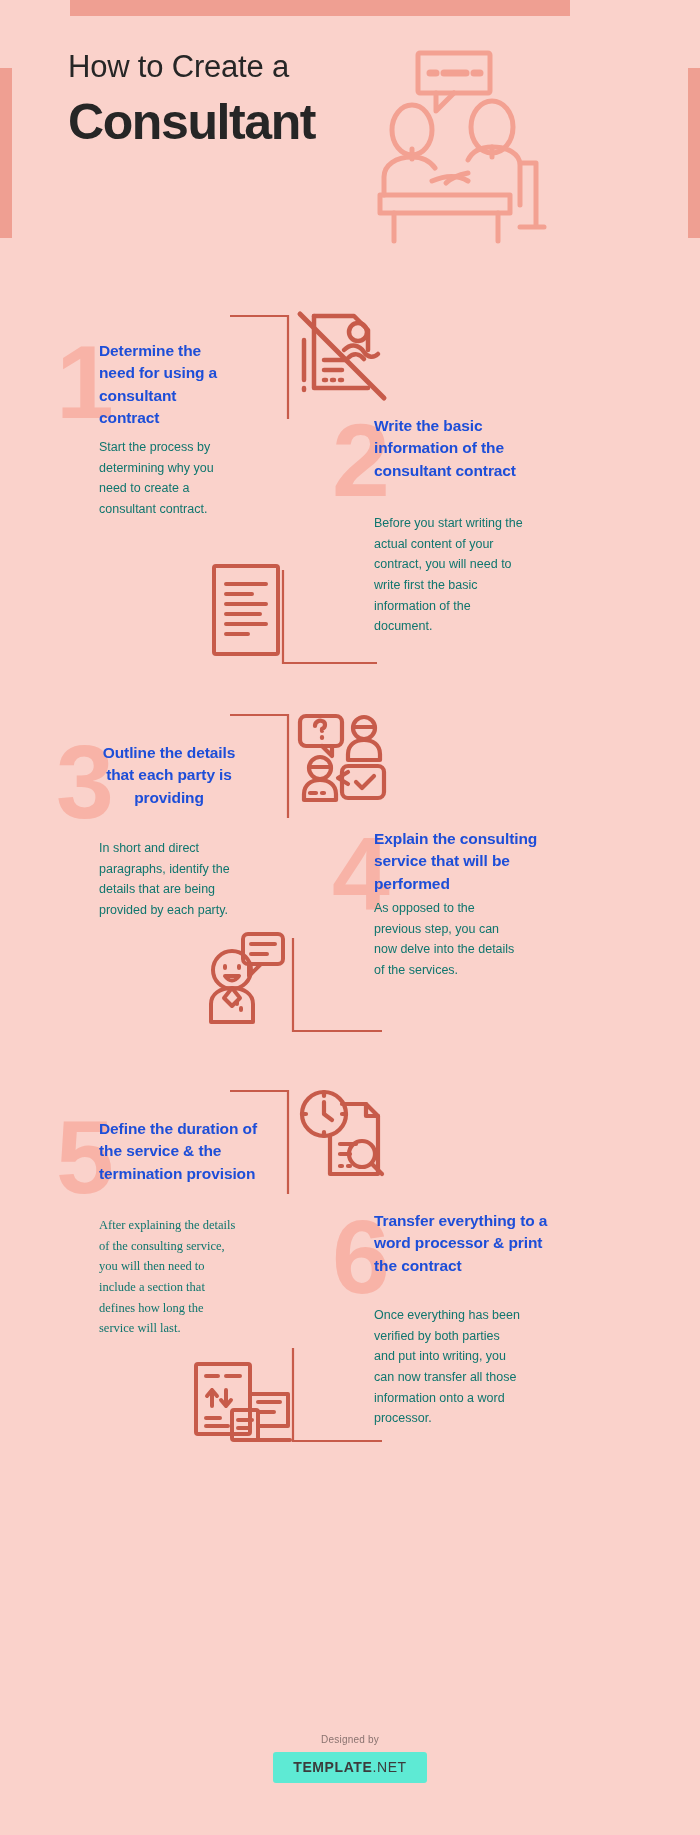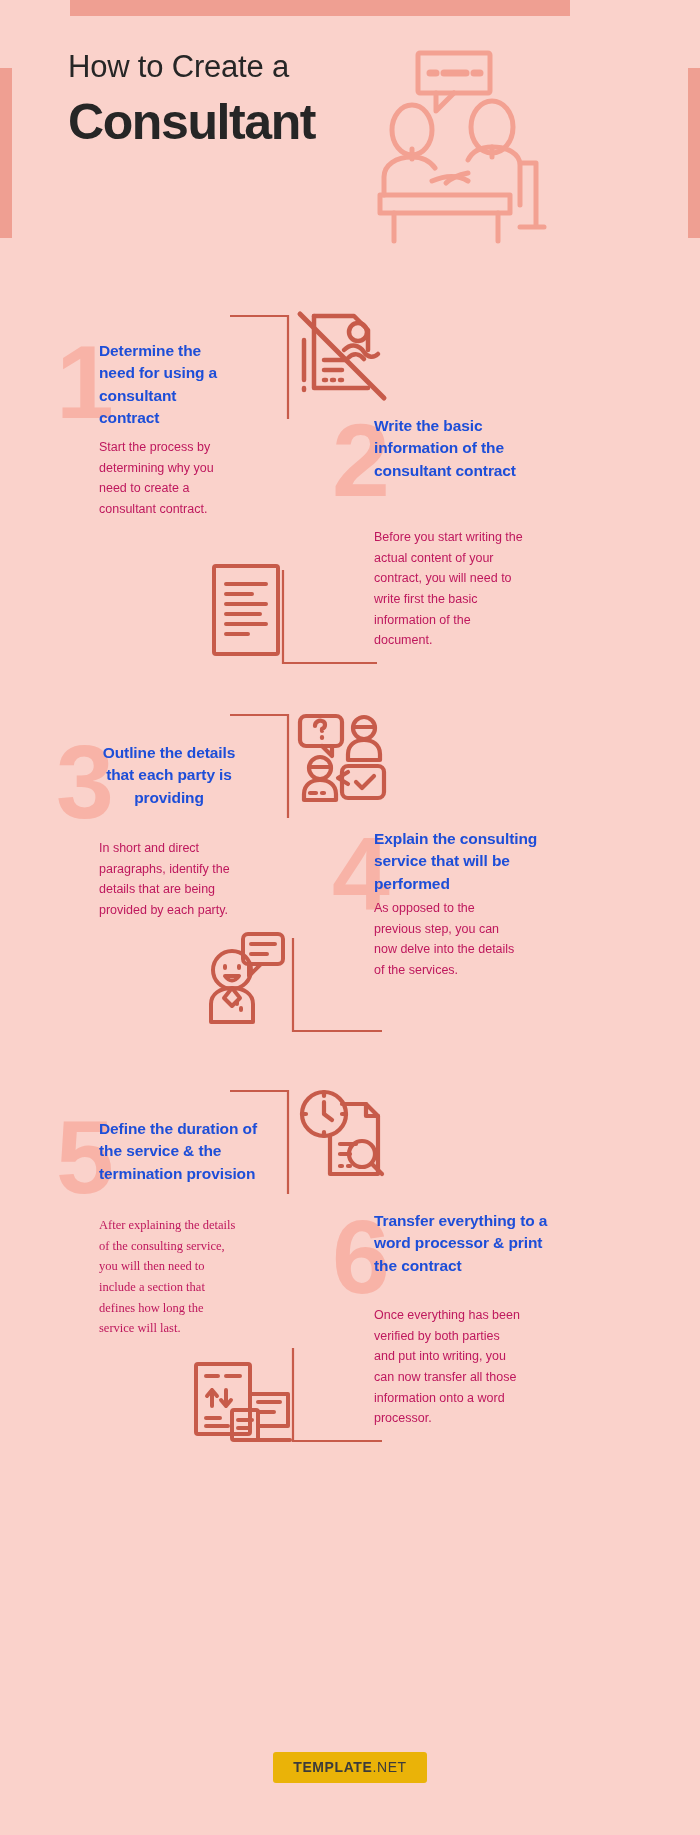--- a/index.html
+++ b/index.html
@@ -42,37 +42,37 @@
   .step-num {
     position: absolute; font-size: 104px; font-weight: 700;
     color: #f8b3a7; line-height: 1; user-select: none;
   }
   .step-head {
     position: absolute; font-size: 15.5px; font-weight: 700;
     color: #1d4ed8; line-height: 1.45; letter-spacing: -0.1px;
   }
   .step-body {
     position: absolute; font-size: 12.5px; font-weight: 400;
-    color: #be185d; line-height: 1.65;
+    color: #0f766e; line-height: 1.65;
   }
   .icon-box { position: absolute; }
   .connector { position: absolute; }
   
   .footer {
     position: absolute; left: 0; bottom: 52px; width: 100%;
     text-align: center;
   }
   .designed-by {
     font-size: 10px; color: #8a7370; letter-spacing: .2px;
     margin-bottom: 7px;
   }
   .brand-badge {
-    display: inline-block; background: #eab308;
+    display: inline-block; background: #5eead4;
     padding: 7px 20px 8px; border-radius: 3px;
-    font-size: 14px; letter-spacing: .6px; margin-top: 48px;
+    font-size: 14px; letter-spacing: .6px;
   }
   .brand-badge .b1 { font-weight: 700; color: #3b3b3b; }
   .brand-badge .b2 { font-weight: 400; color: #3b3b3b; }
   svg { display: block; overflow: visible; }
 </style>
 </head>
 <body>
 
 <div class="bar-top"></div>
 <div class="bar-left"></div>
@@ -131,21 +131,21 @@
     <circle cx="62" cy="22" r="9"></circle>
     <path d="M48 40 c8-8 16-4 20 2 c4 6 10 6 14 2"></path>
     <path d="M52 48 c6-6 12-4 16 1"></path>
     <path d="M4 4 L88 88" stroke-width="5"></path>
   </svg>
 </div>
 
 <div class="step">
   <div class="step-num" style="left:332px; top:408px;">2</div>
   <div class="step-head" style="left:374px; top:415px; width:165px;">Write the basic information of the consultant contract</div>
-  <div class="step-body" style="left:374px; top:513px; width:150px;margin-top:14px;">Before you start writing the actual content of your contract, you will need to write first the basic information of the document.</div>
+  <div class="step-body" style="left:374px; top:513px; width:150px;">Before you start writing the actual content of your contract, you will need to write first the basic information of the document.</div>
 </div>
 <div class="connector" style="left:282px; top:570px;">
   <svg width="100" height="95" fill="none" stroke="#c75b4a" stroke-width="2.2">
     <path d="M1 0 V93 H95"></path>
   </svg>
 </div>
 <div class="icon-box" style="left:210px; top:562px;">
   <svg width="72" height="96" viewBox="0 0 72 96" fill="none" stroke="#c75b4a" stroke-width="4" stroke-linecap="round" stroke-linejoin="round">
     <rect x="4" y="4" width="64" height="88" rx="2"></rect>
     <path d="M16 22 h40 M16 32 h26 M16 42 h40 M16 52 h34 M16 62 h40 M16 72 h22"></path>
@@ -249,16 +249,17 @@
     <path d="M14 58 h14 M14 66 h22"></path>
     <rect x="40" y="50" width="26" height="30" rx="2"></rect>
     <path d="M46 60 h14 M46 68 h10"></path>
     <path d="M58 34 h38 v32 h-30"></path>
     <path d="M66 42 h22 M66 52 h16"></path>
     <path d="M64 80 h34"></path>
   </svg>
 </div>
 
 <div class="footer">
+  <div class="designed-by">Designed by</div>
   <div class="brand-badge">
     <span class="b1">TEMPLATE</span><span class="b2">.NET</span>
   </div>
 </div>
 
 </body></html>

